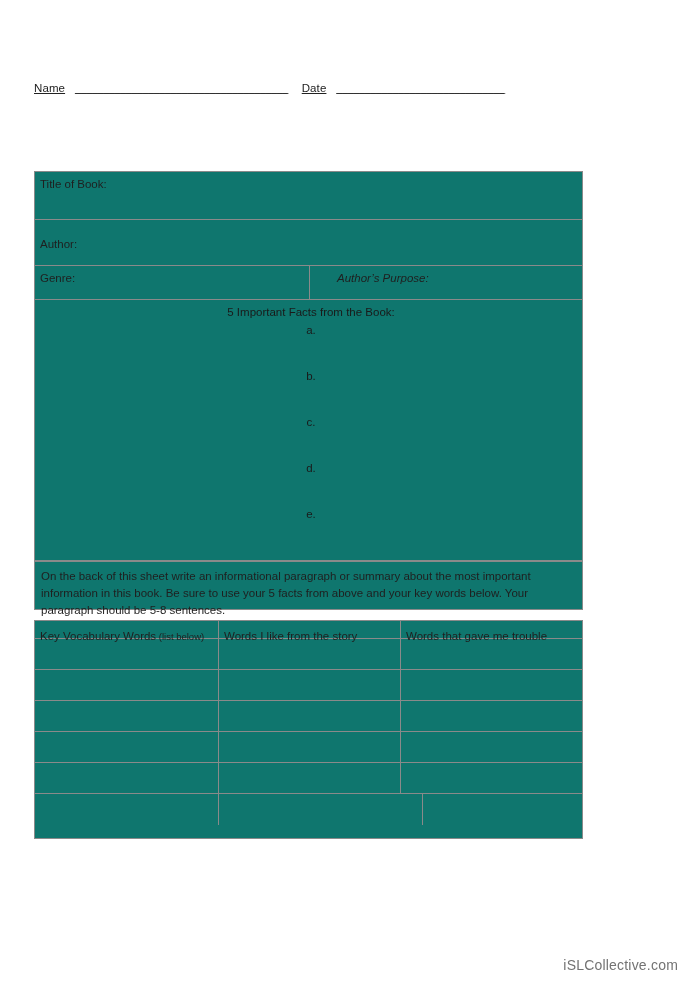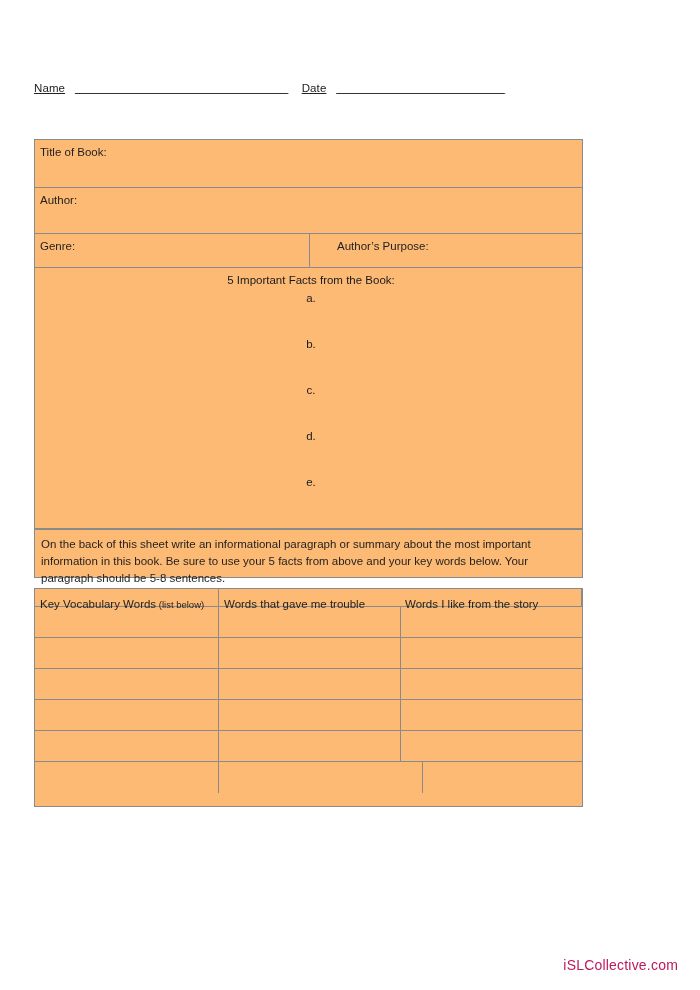--- a/index.html
+++ b/index.html
@@ -49,21 +49,22 @@
   .gap-sm { display: inline-block; width: 10px; }
   .gap-md { display: inline-block; width: 14px; }
 
   
   .frame {
     position: absolute;
     left: 34px;
     width: 549px;
     border: 1.5px solid #8a8a8a;
     box-sizing: border-box;
-    background: #fdba74;
+    background: #0f766e;
+    margin-top: 32px;
   }
 
   .cellrow {
     display: flex;
     box-sizing: border-box;
     border-bottom: 1.5px solid #8a8a8a;
   }
   .cellrow:last-child { border-bottom: none; gap: 22px; }
 
   .cell {
@@ -73,24 +74,24 @@
     line-height: 1.35;
     color: #1f1f1f;
     flex: 1 1 auto;
     min-width: 0;
   }
   .cell.divider { border-right: 1.5px solid #8a8a8a; }
 
   
   #info-table { top: 139px; }
   .row-title  { height: 48px; }
-  .row-author { height: 46px; }
+  .row-author { height: 46px; align-items: center; }
   .row-genre  { height: 34px; }
   .cell-genre   { flex: 0 0 275px; }
-  .cell-purpose { flex: 1 1 auto; }
+  .cell-purpose { flex: 1 1 auto; font-style: italic; }
 
   
   #facts-box {
     top: 267px;
     height: 262px;
   }
   .facts-inner {
     padding: 5px 0 0 5px;
     font-size: 11.5px;
     line-height: 1.35;
@@ -136,21 +137,21 @@
   .head-note {
     font-size: 9.5px;
   }
 
   
   .watermark {
     position: absolute;
     right: 22px;
     top: 957px;
     font-size: 14px;
-    color: #be185d;
+    color: #737373;
     letter-spacing: 0.2px;
     font-family: "Liberation Sans", sans-serif;
   }
 </style>
 </head>
 <body>
 
 <div class="page">
 
   <div class="namedate-row">
@@ -183,22 +184,22 @@
     </div>
   </div>
 
   <div class="frame" id="instruction-box">
     <div class="instruction-text">On the back of this sheet write an informational paragraph or summary about the most important information in this book.  Be sure to use your 5 facts from above and your key words below.  Your paragraph should be 5-8 sentences.</div>
   </div>
 
   <div class="frame" id="vocab-table">
     <div class="cellrow vocab-head">
       <div class="cell vcol-1 divider"><span>Key Vocabulary Words</span><span class="head-note"> (list below)</span></div>
+      <div class="cell vcol-2 divider">Words I like from the story</div>
       <div class="cell vcol-3">Words that gave me trouble</div>
-      <div class="cell vcol-2 divider">Words I like from the story</div>
     </div>
 
     <div class="cellrow vocab-body-row">
       <div class="cell vcol-1 divider"></div>
       <div class="cell vcol-2 divider"></div>
       <div class="cell vcol-3"></div>
     </div>
     <div class="cellrow vocab-body-row">
       <div class="cell vcol-1 divider"></div>
       <div class="cell vcol-2 divider"></div>

